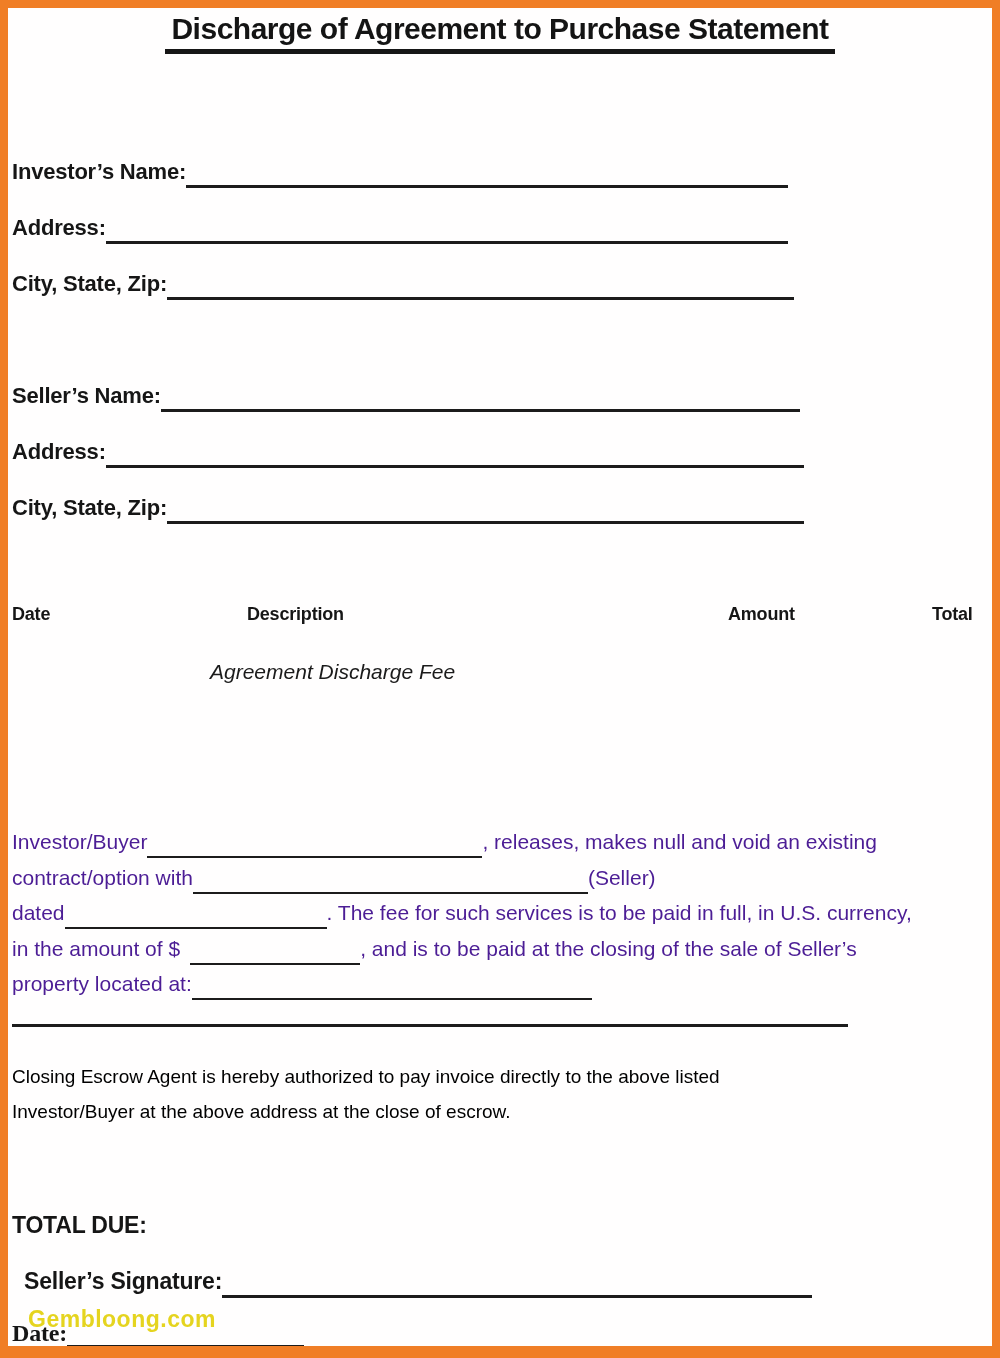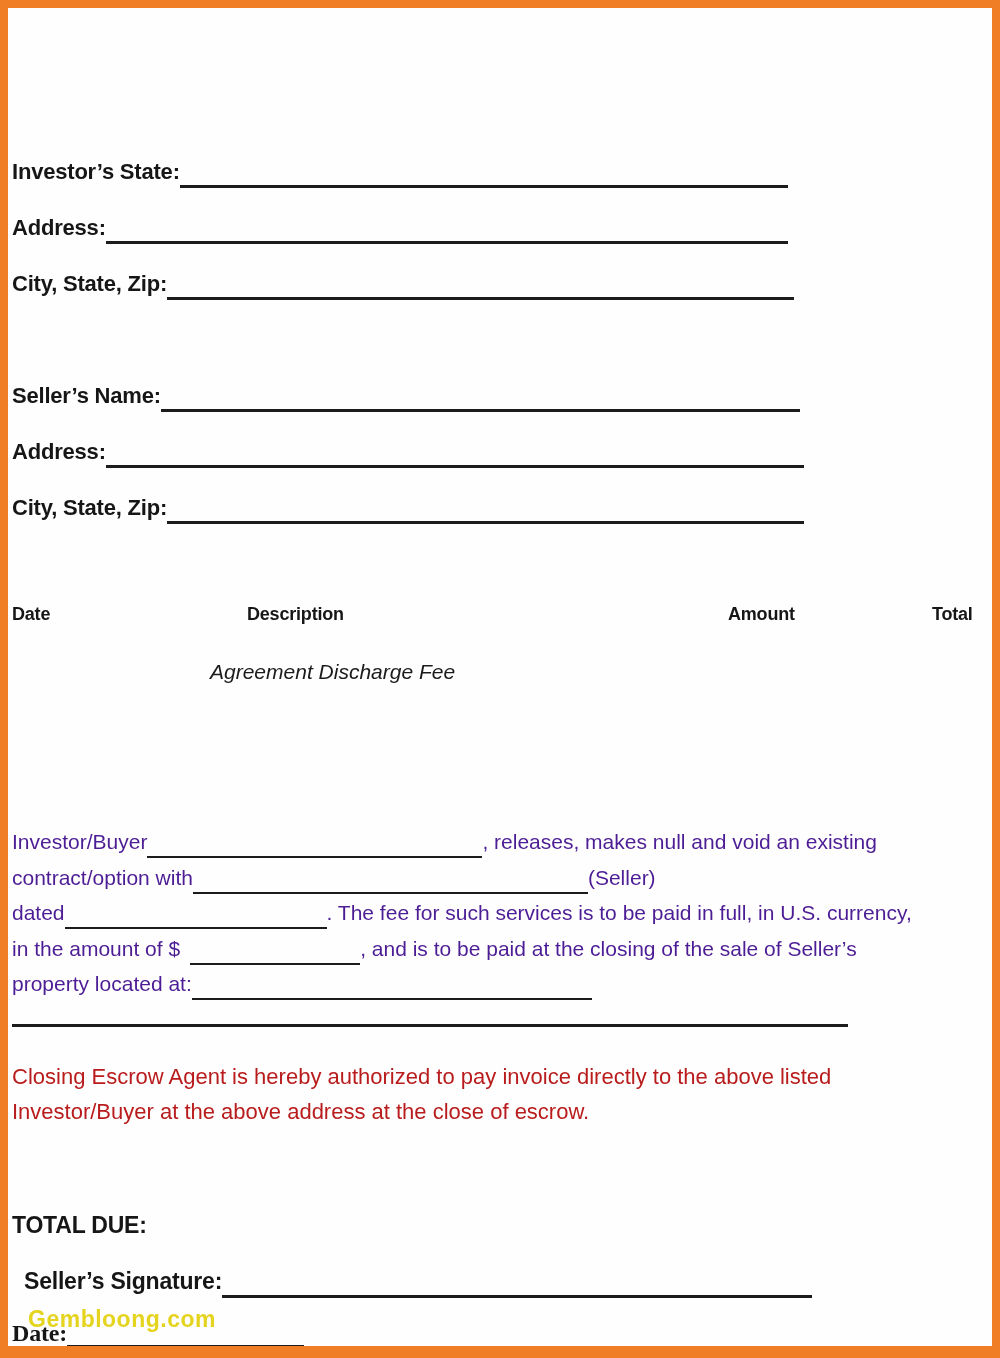--- a/index.html
+++ b/index.html
@@ -35,43 +35,46 @@
   .th{font-size:18px;font-weight:700;letter-spacing:-0.2px;white-space:nowrap;}
   .cell{font-size:21px;color:#1b1b1b;white-space:nowrap;}
 
   
   .prow{display:flex;align-items:flex-end;height:32px;}
   .ptext{font-size:21px;line-height:32px;color:#4c1d95;white-space:pre;}
   .blank{border-bottom:2.5px solid #1c1c1c;height:2px;}
 
   .longline{border-bottom:3px solid #1c1c1c;height:2px;}
 
-  .escrow-line{font-size:22px;line-height:35px;color:#b91c1c;white-space:nowrap;}
+  .escrow-line{font-size:19px;line-height:35px;color:#000000;white-space:nowrap;}
 
   .total-due{font-size:23px;font-weight:700;letter-spacing:-0.2px;}
 
   .sig-label{font-size:23px;font-weight:700;line-height:34px;letter-spacing:-0.2px;white-space:nowrap;}
   .sigrow{display:flex;align-items:flex-end;height:34px;margin-left:12px;}
 
   .date-label{font-size:24px;font-weight:700;line-height:30px;letter-spacing:-0.2px;white-space:nowrap;font-family:Liberation Serif, serif;}
   .daterow{display:flex;align-items:flex-end;height:30px;}
 
   .watermark{
     font-size:23px;font-weight:700;letter-spacing:0.5px;
     color:#E5D41F;z-index:3;
   }
 </style>
 </head>
 <body>
 
 <div class="page" style="border-color: rgb(240, 126, 38);">
 
+  <div class="abs title-wrap">
+    <span class="title">Discharge of Agreement to Purchase Statement</span>
+  </div>
 
   <div class="abs frow" style="left:4px;top:148px;width:776px;">
-    <span class="flabel">Investor’s State:</span>
+    <span class="flabel">Investor’s Name:</span>
     <span class="fline"></span>
   </div>
   <div class="abs frow" style="left:4px;top:204px;width:776px;">
     <span class="flabel">Address:</span>
     <span class="fline"></span>
   </div>
   <div class="abs frow" style="left:4px;top:260px;width:782px;">
     <span class="flabel">City, State, Zip:</span>
     <span class="fline"></span>
   </div>

